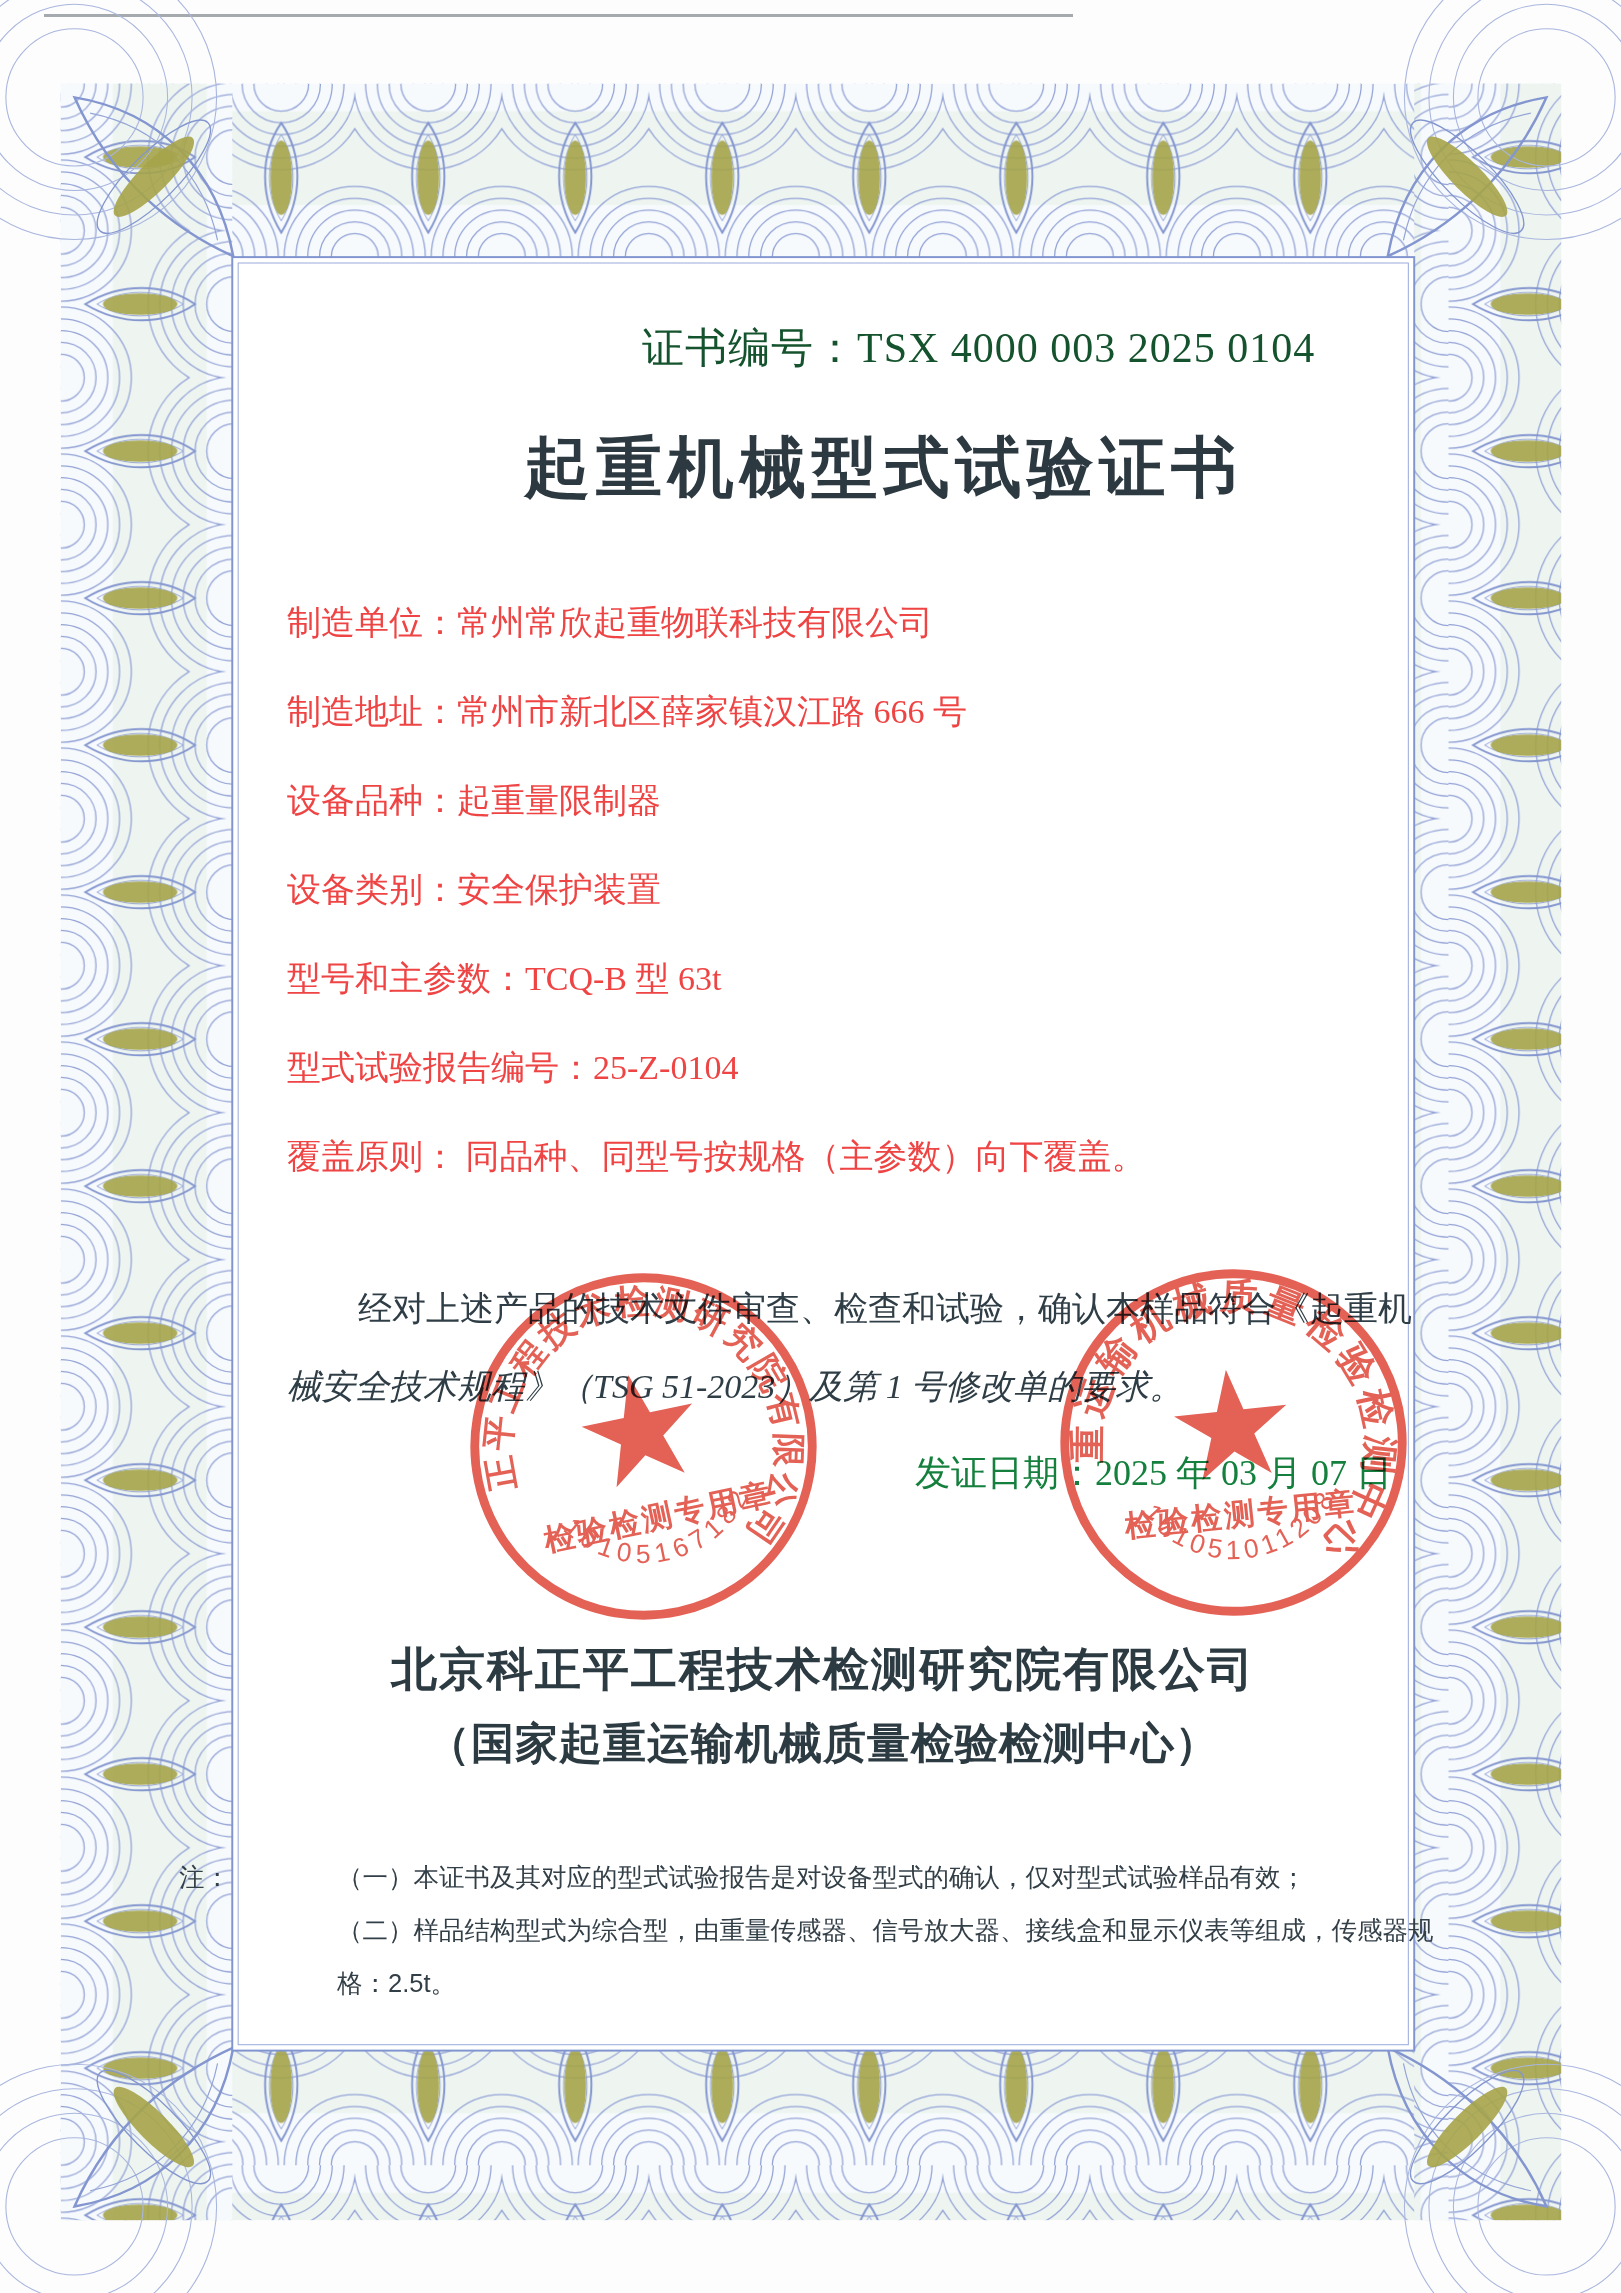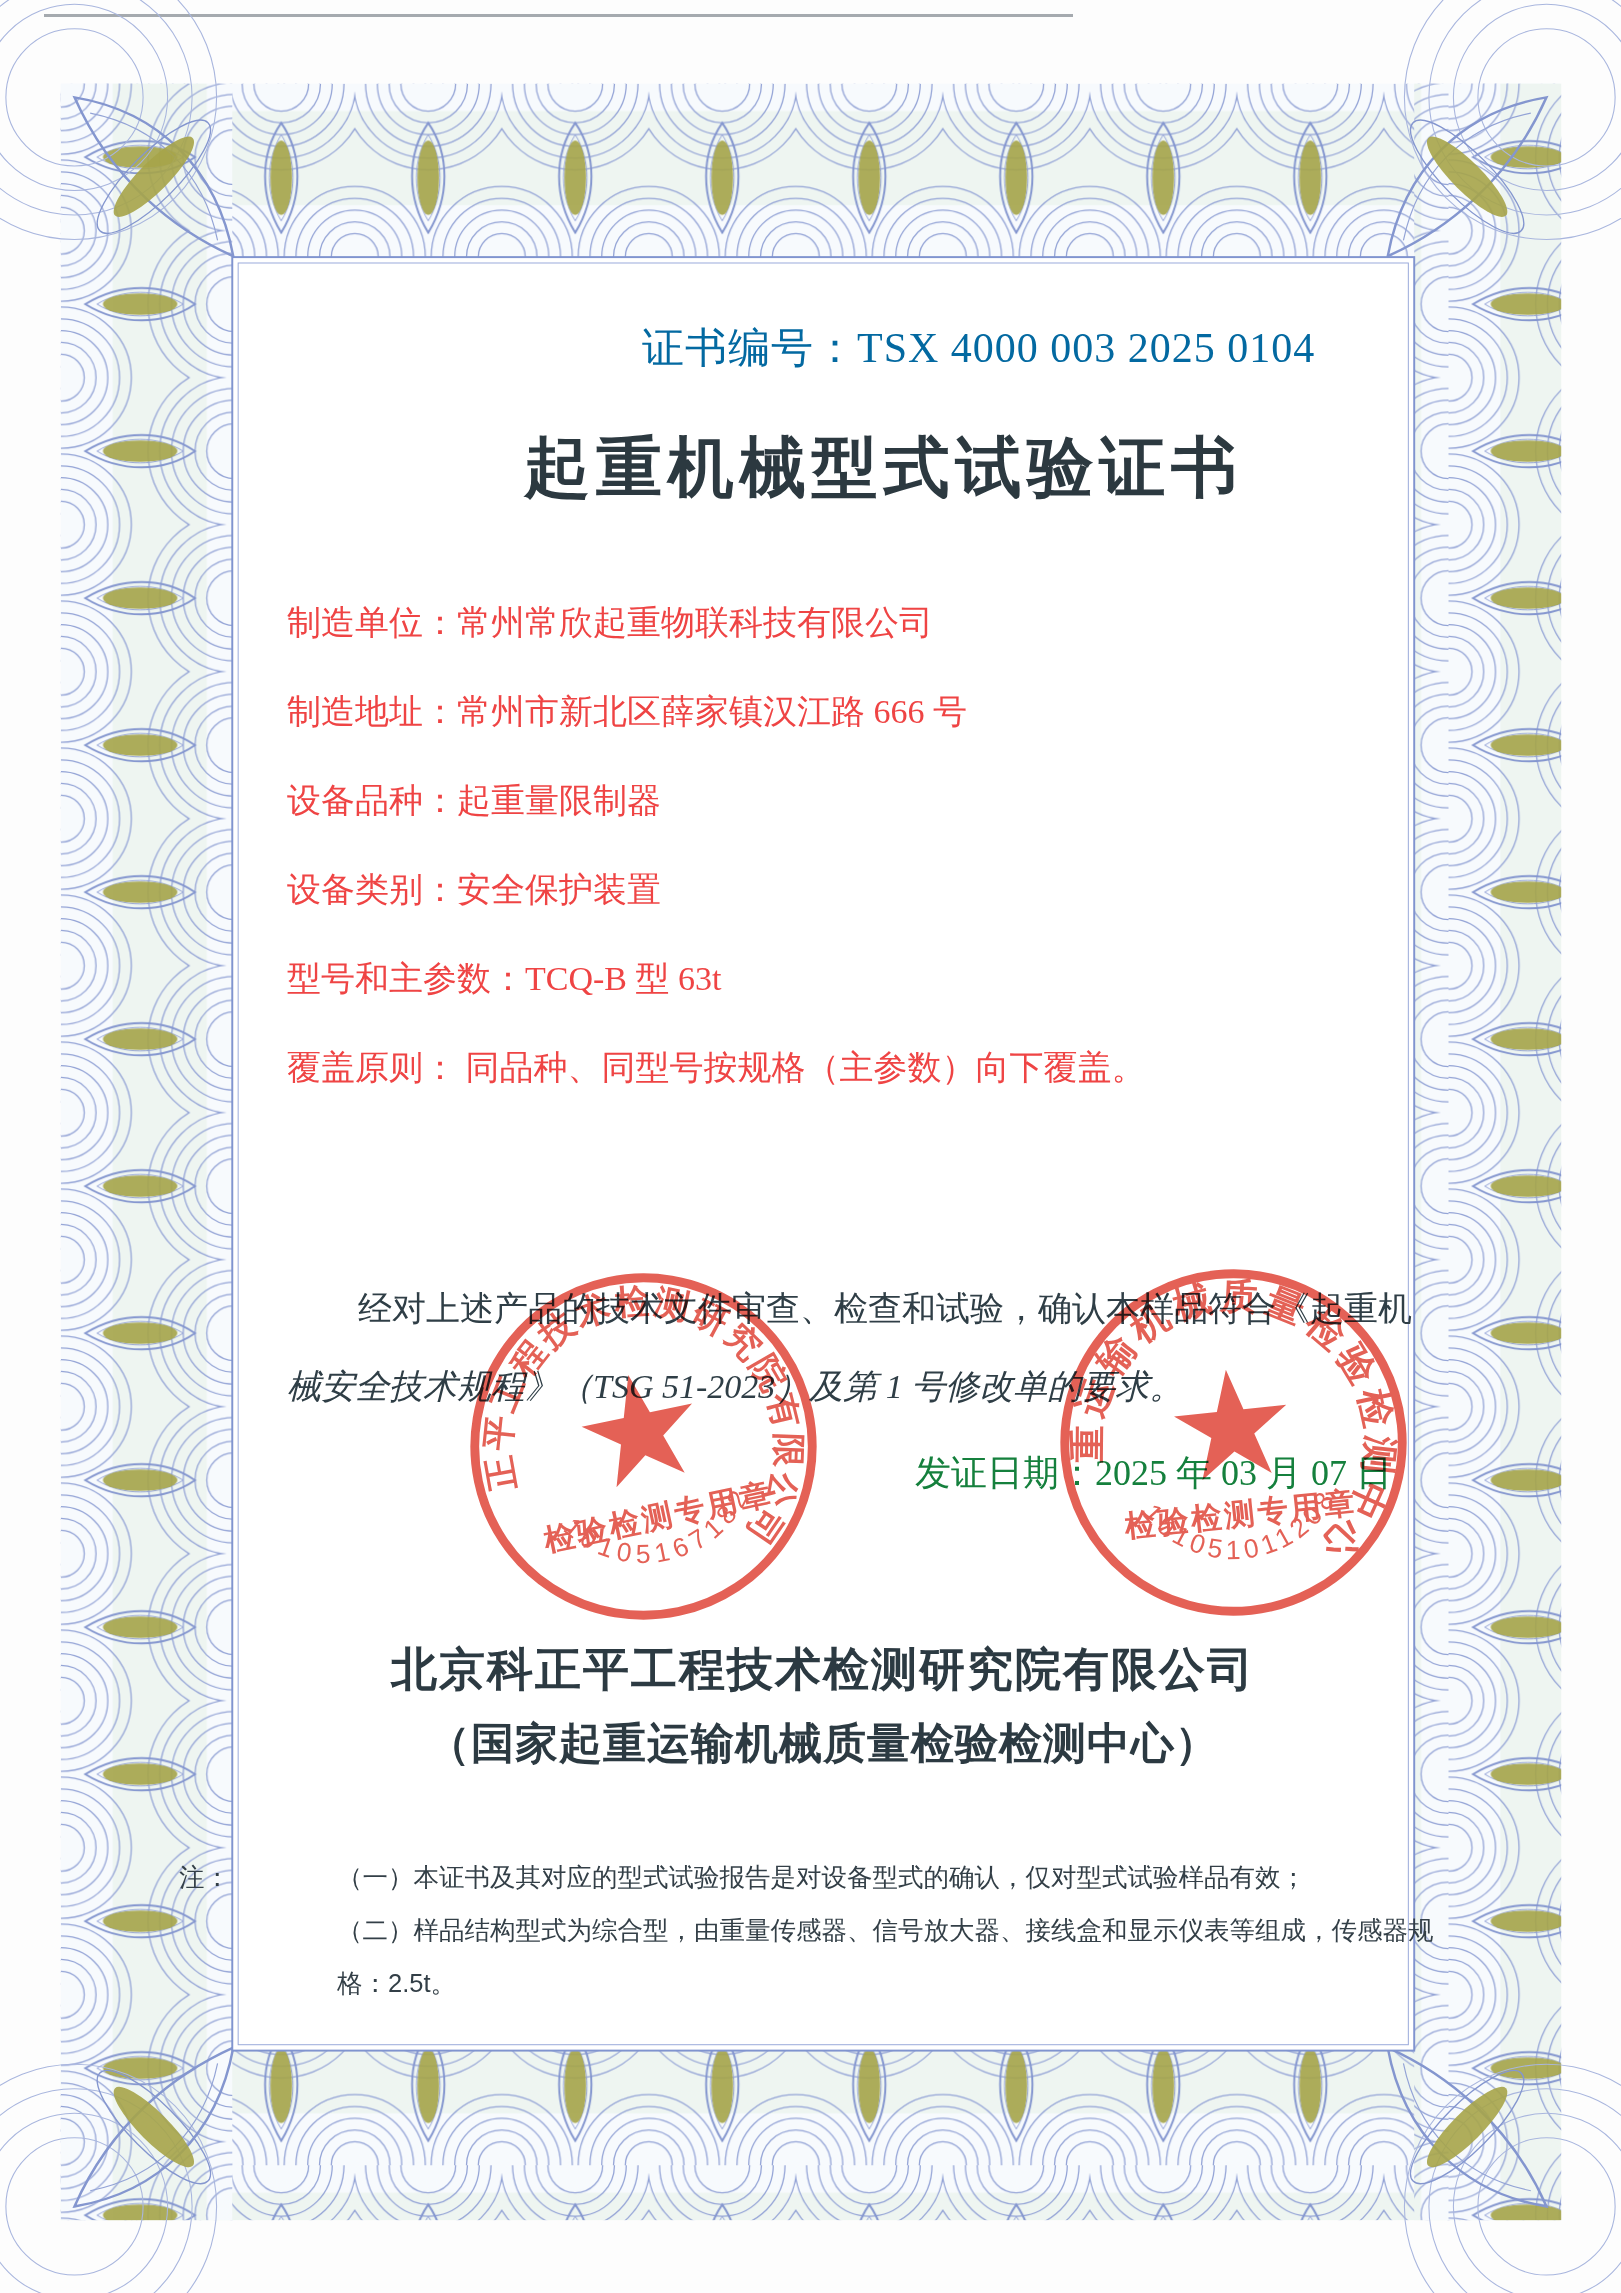--- a/index.html
+++ b/index.html
@@ -1,21 +1,21 @@
 <!DOCTYPE html>
 <html><head>
 <meta charset="utf-8">
 <style>
   html,body{margin:0;padding:0;background:#ffffff;}
   .page{position:relative;width:1621px;height:2294px;background:#fdfdfd;overflow:hidden;
         font-family:"Liberation Serif","DejaVu Serif",serif;color:#2e3d47;}
   .scan-line{position:absolute;left:44px;top:13.7px;width:1029px;height:2.9px;background:#8f959b;opacity:.8;}
   .border-svg{position:absolute;left:0;top:0;z-index:0;}
   .content{position:absolute;left:0;top:0;width:1621px;height:2294px;z-index:2;}
-  .cert-no{position:absolute;left:642px;top:320px;font-size:42px;letter-spacing:1px;color:#0369a1;white-space:nowrap;text-align:center;}
+  .cert-no{position:absolute;left:642px;top:320px;font-size:42px;letter-spacing:1px;color:#14532d;white-space:nowrap;text-align:center;}
   .title{position:absolute;left:232px;top:423px;width:1303px;text-align:center;
          font-family:"Liberation Sans","DejaVu Sans",sans-serif;font-weight:bold;
          font-size:66px;letter-spacing:5.9px;color:#2c3940;white-space:nowrap;}
   .fields{position:absolute;left:287px;top:600px;}
   .field{height:89px;font-size:34px;white-space:nowrap;color:#ef4444;}
   .statement{position:absolute;left:287px;top:1270px;width:1103px;font-size:34px;line-height:78px;color:#2f3e46;}
   .statement .l1{text-indent:71px;white-space:nowrap;}
   .statement .l2{white-space:nowrap;font-style:italic;}
   .issue-date{position:absolute;left:915px;top:1449px;font-size:36px;white-space:nowrap;color:#15803d;}
   .issuer{position:absolute;left:232px;top:1639px;width:1182px;text-align:center;
@@ -105,20 +105,21 @@
     </div>
 
     <div class="title">起重机械型式试验证书</div>
 
     <div class="fields">
       <div class="field"><span>制造单位：</span><span>常州常欣起重物联科技有限公司</span></div>
       <div class="field"><span>制造地址：</span><span>常州市新北区薛家镇汉江路 666 号</span></div>
       <div class="field"><span>设备品种：</span><span>起重量限制器</span></div>
       <div class="field"><span>设备类别：</span><span>安全保护装置</span></div>
       <div class="field"><span>型号和主参数：</span><span>TCQ-B 型 63t</span></div>
+      <div class="field"><span>型式试验报告编号：</span><span>25-Z-0104</span></div>
       <div class="field"><span>覆盖原则：</span><span> 同品种、同型号按规格（主参数）向下覆盖。</span></div>
     </div>
 
     <div class="statement">
       <div class="l1">经对上述产品的技术文件审查、检查和试验，确认本样品符合《起重机</div>
       <div class="l2">械安全技术规程》（TSG 51-2023）及第 1 号修改单的要求。</div>
     </div>
 
     <div class="issue-date">发证日期：2025 年 03 月 07 日</div>
 

